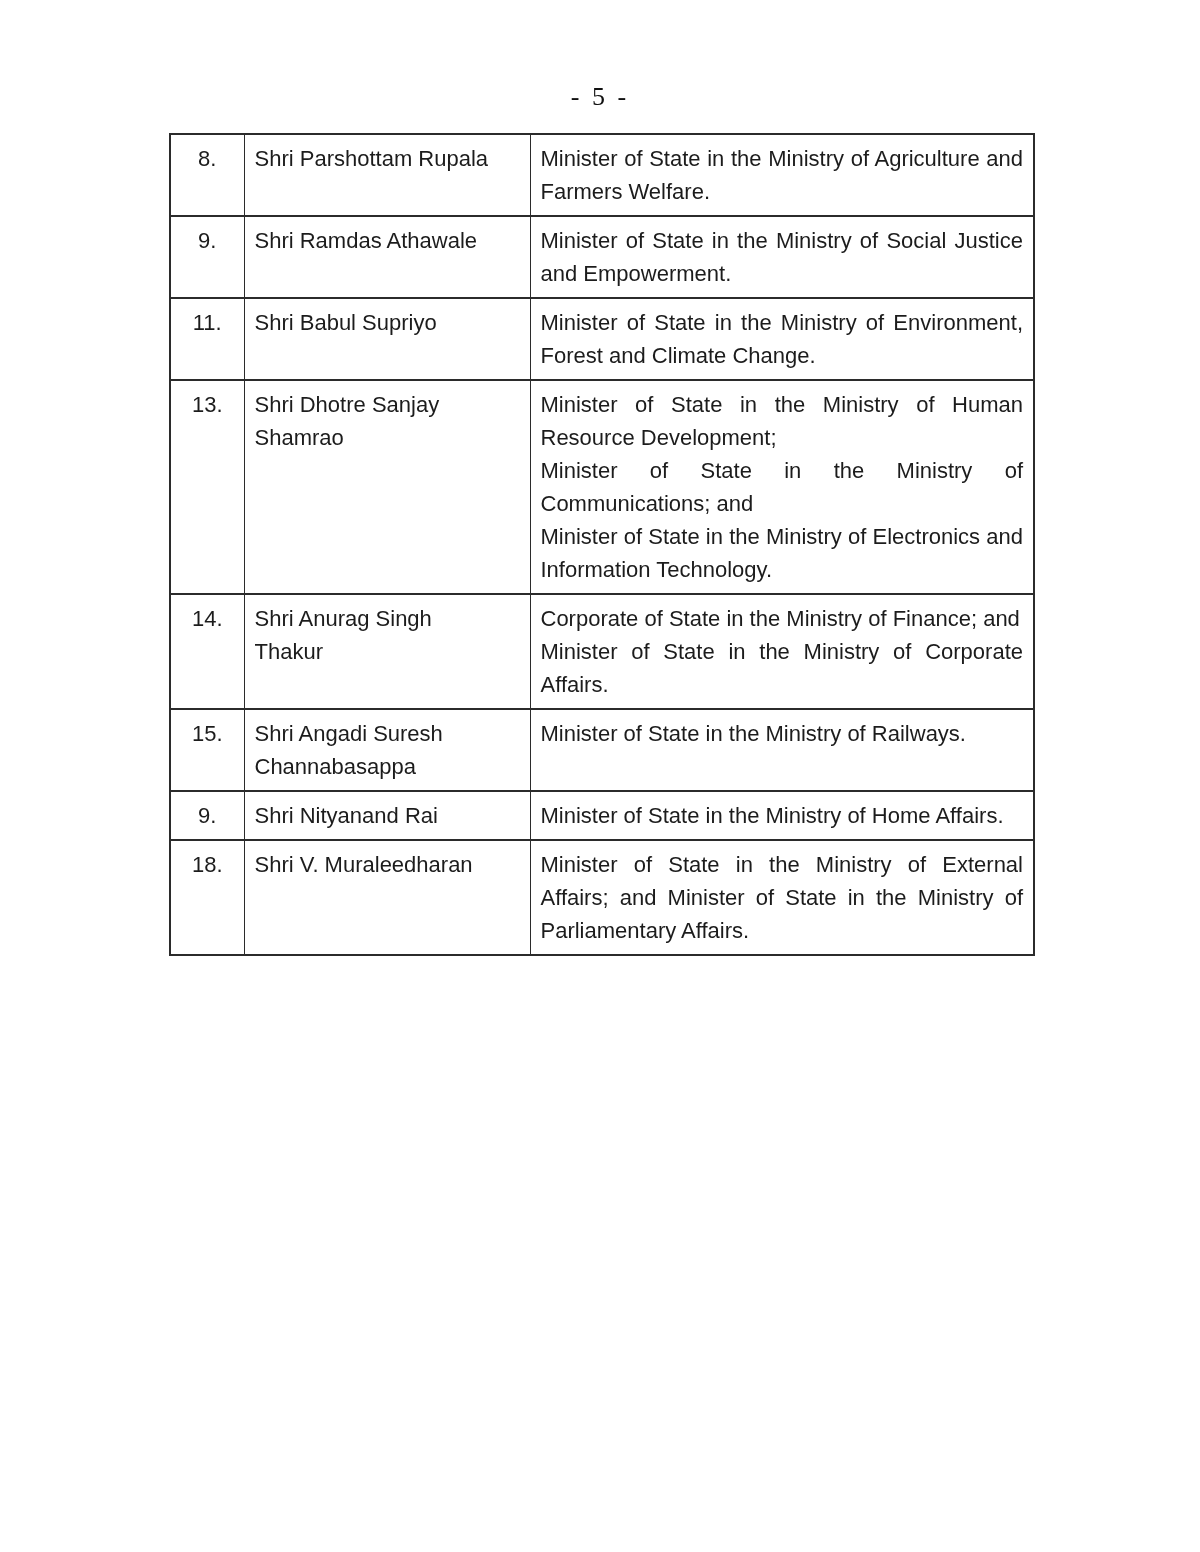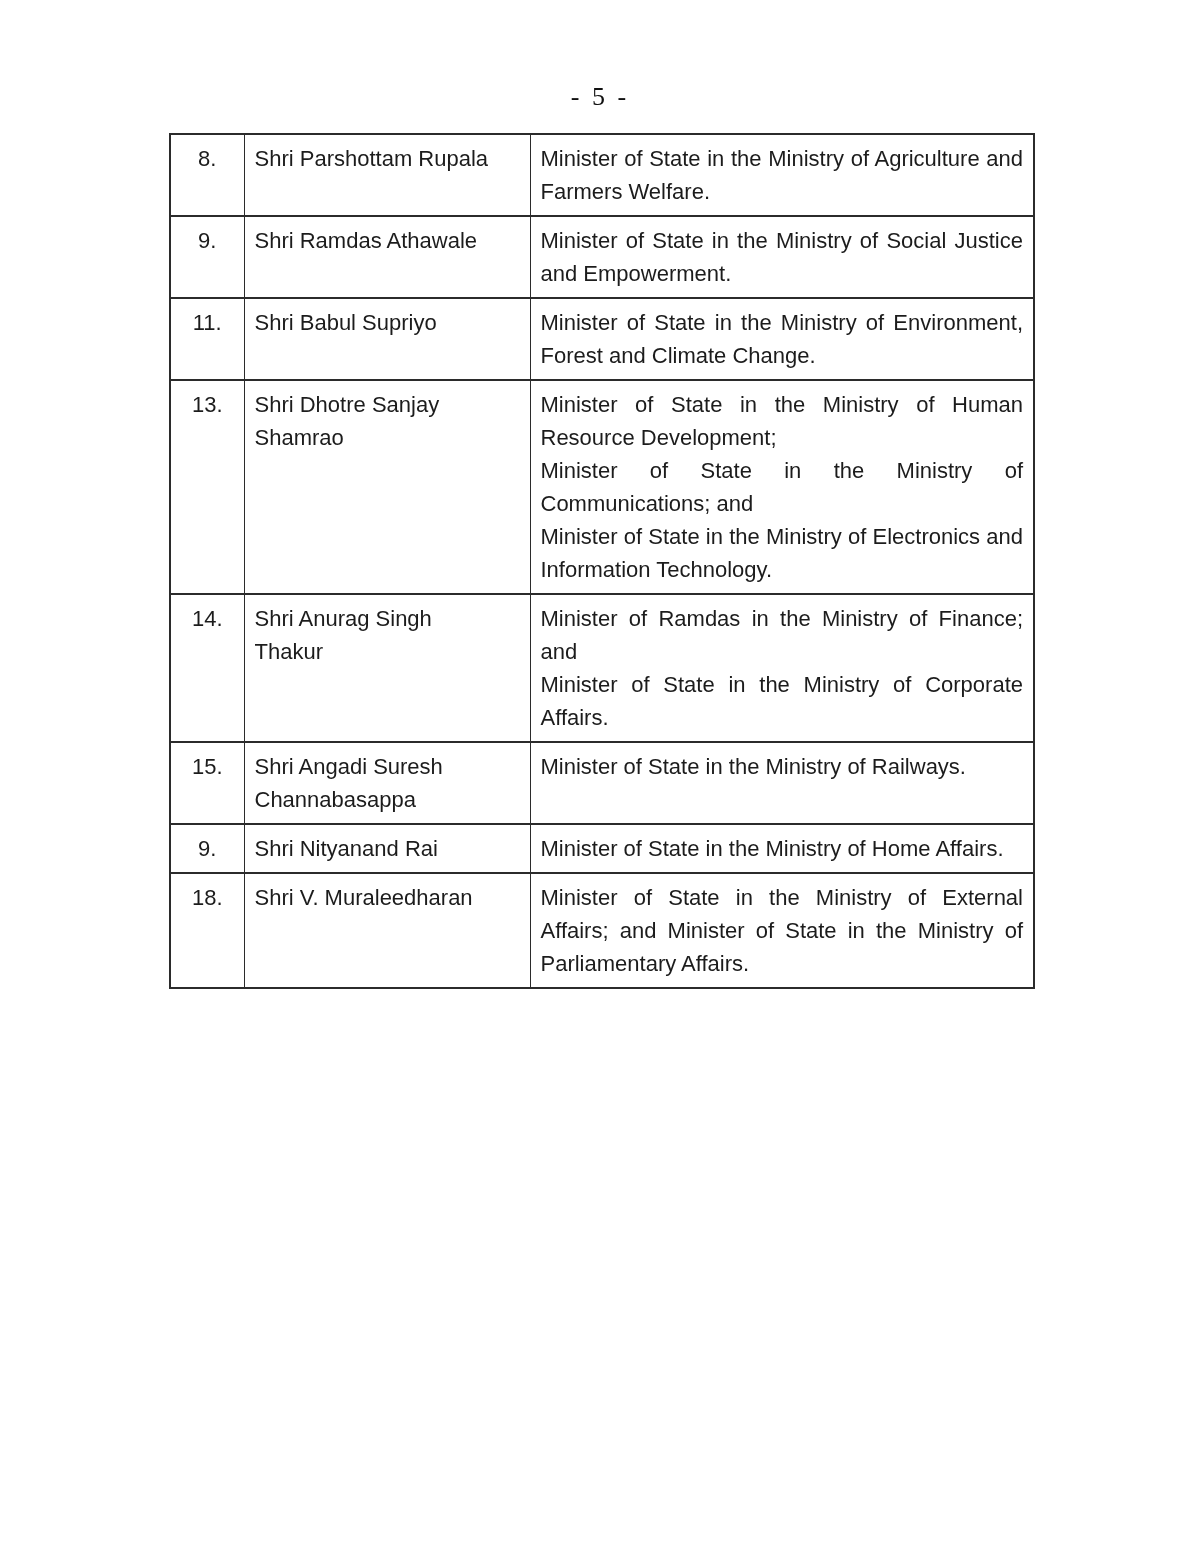--- a/index.html
+++ b/index.html
@@ -113,21 +113,21 @@
     <td class="cell-pos">
             <div class="pos-para">Minister of State in the Ministry of Human Resource Development;</div>
             <div class="pos-para">Minister of State in the Ministry of Communications; and</div>
             <div class="pos-para">Minister of State in the Ministry of Electronics and Information Technology.</div>
           </td>
   </tr>
         <tr>
     <td class="cell-num">14.</td>
     <td class="cell-name">Shri Anurag Singh<br>Thakur</td>
     <td class="cell-pos">
-            <div class="pos-para">Minister of Ramdas in the Ministry of Finance; and</div>
+            <div class="pos-para">Corporate of State in the Ministry of Finance; and</div>
             <div class="pos-para">Minister of State in the Ministry of Corporate Affairs.</div>
           </td>
   </tr>
         <tr>
     <td class="cell-num">15.</td>
     <td class="cell-name">Shri Angadi Suresh<br>Channabasappa</td>
     <td class="cell-pos">
             <div class="pos-para">Minister of State in the Ministry of Railways.</div>
           </td>
   </tr>

